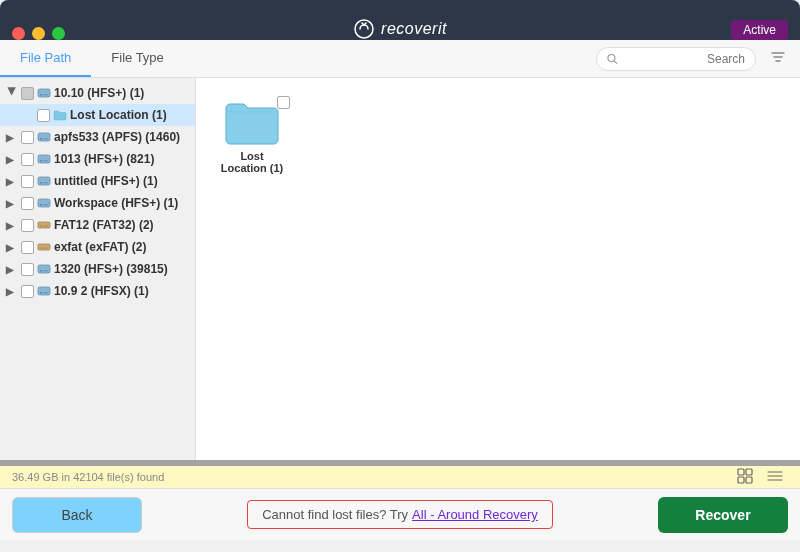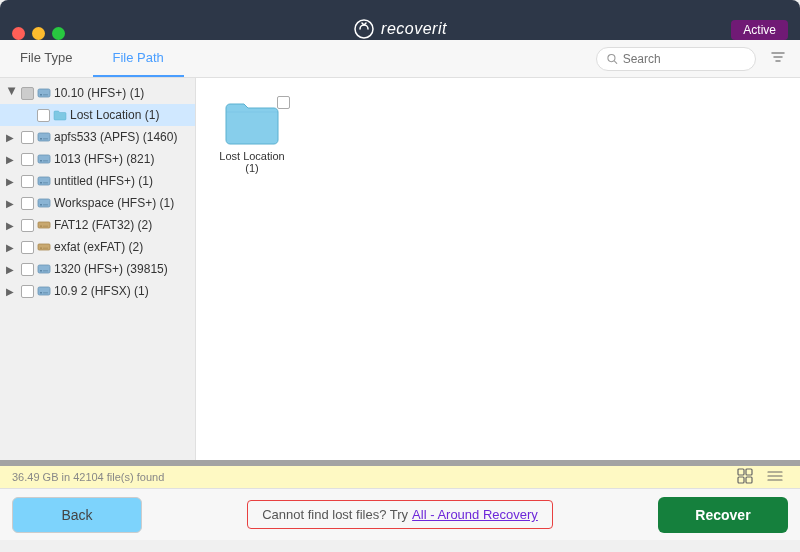--- a/index.html
+++ b/index.html
@@ -103,33 +103,35 @@
       gap: 5px;
       width: 160px;
     }
     #search-box input {
       border: none;
       outline: none;
       font-size: 12px;
       color: #0c4a6e;
       background: transparent;
       width: 100%;
+      text-align: right;
     }
     #filter-icon-btn {
       color: #888;
       cursor: pointer;
       font-size: 16px;
       padding: 2px 6px;
     }
 
     
     #main-content {
       display: flex;
       height: calc(552px - 40px - 38px - 52px - 40px);
       background: #f97316;
+      font-weight: bold;
     }
 
     
     #sidebar {
       width: 196px;
       background: #f0f0f0;
       border-right: 1px solid #e0e0e0;
       overflow-y: auto;
       flex-shrink: 0;
       padding: 4px 0;
@@ -318,25 +320,25 @@
       <circle cx="11" cy="11" r="9" stroke="white" stroke-width="1.5" fill="none"></circle>
       <path d="M7 11 C7 8.5 9 7 11 7 C13.5 7 15 9 15 11" stroke="white" stroke-width="1.5" fill="none" stroke-linecap="round"></path>
       <path d="M11 7 L13 5 M11 7 L9 5" stroke="white" stroke-width="1.5" stroke-linecap="round"></path>
     </svg>
     <span style="color:white;font-size:16px;font-style:italic;letter-spacing:0.5px;">recoverit</span>
   </div>
   <div id="active-badge">Active</div>
 </div>
 
 <div id="tab-bar">
+  <div class="tab active">
+    <span>File Path</span>
+  </div>
   <div class="tab">
     <span>File Type</span>
-  </div>
-  <div class="tab active">
-    <span>File Path</span>
   </div>
   <div id="search-area">
     <div id="search-box">
       <svg width="12" height="12" viewBox="0 0 12 12" fill="none">
         <circle cx="5" cy="5" r="4" stroke="#999" stroke-width="1.2"></circle>
         <line x1="8.5" y1="8.5" x2="11" y2="11" stroke="#999" stroke-width="1.2" stroke-linecap="round"></line>
       </svg>
       <input type="text" placeholder="Search" style="">
     </div>
     <div id="filter-icon-btn">

